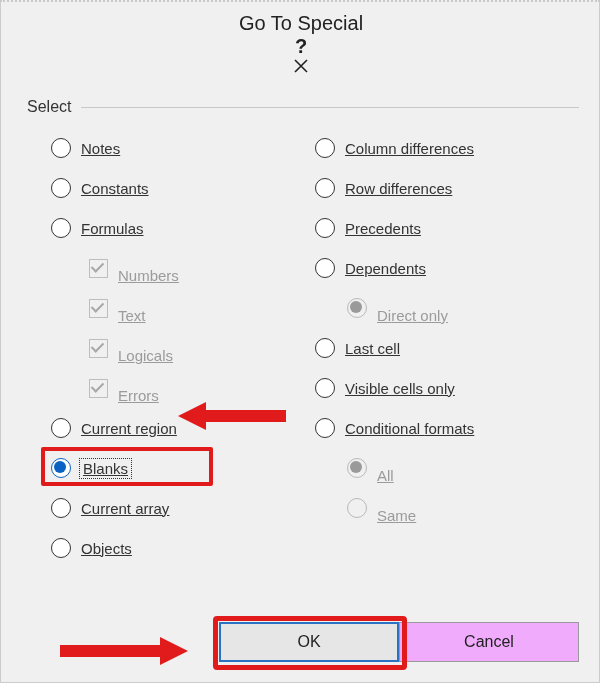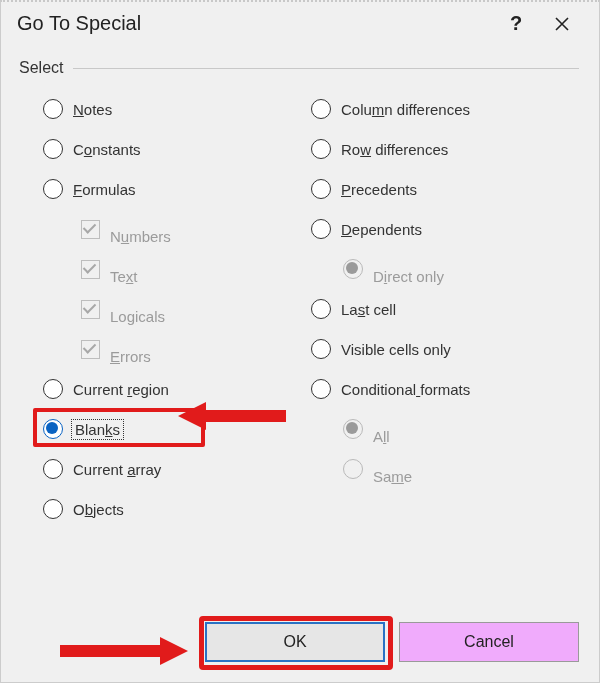--- a/index.html
+++ b/index.html
@@ -19,33 +19,34 @@
       border: 1px solid #ccc;
       border-top: 2px dotted #c8c8c8;
       display: flex;
       flex-direction: column;
     }
     .titlebar {
       display: flex;
       align-items: center;
       padding: 10px 14px 10px 16px;
       background: #f0f0f0;
+      flex-direction: column;
     }
     .title { font-size: 20px; flex: 1; color: #222; }
     .tb-btn {
       width: 46px;
       display: flex;
       justify-content: center;
       align-items: center;
       font-size: 20px;
       color: #222;
     }
     .tb-help { font-weight: 600; }
     .tb-close svg { width: 16px; height: 16px; }
-    .body { padding: 10px 20px 0 18px; flex: 1; }
+    .body { padding: 10px 20px 0 26px; flex: 1; }
     .group-label {
       display: flex;
       align-items: center;
       color: #333;
       font-size: 16px;
       margin: 4px 0 6px 0;
     }
     .group-label .line {
       flex: 1;
       height: 1px;
@@ -108,21 +109,21 @@
       position: absolute;
       left: 4px; top: 0px;
       width: 5px; height: 10px;
       border: solid #a8a8a8;
       border-width: 0 2px 2px 0;
       transform: rotate(45deg);
     }
     .sub { padding-left: 38px; }
     .sub .opt { height: 40px; }
     .sub-right { padding-left: 32px; }
-    .label { color: #333; }
+    .label { color: #333; text-decoration: underline; }
     .label .u { text-decoration: underline; }
     .label.dis { color: #9b9b9b; margin-top: 14px; }
     .highlight-box {
       position: absolute;
       border: 4px solid #e11b1b;
       border-radius: 2px;
       pointer-events: none;
     }
     .hb-blanks { left: -10px; top: -1px; width: 172px; height: 39px; }
     .focus-dotted {
@@ -131,21 +132,20 @@
       padding: 0 2px;
     }
     .arrow {
       position: absolute;
       pointer-events: none;
     }
     .arrow svg { display: block; }
     .buttons {
       display: flex;
       justify-content: flex-end;
-      gap: 14px;
       padding: 0 20px 20px 0;
       align-items: center;
       position: relative;
     }
     .btn {
       width: 180px;
       height: 40px;
       border: 1px solid #9a9a9a;
       background: #f0abfc;
       display: flex;

